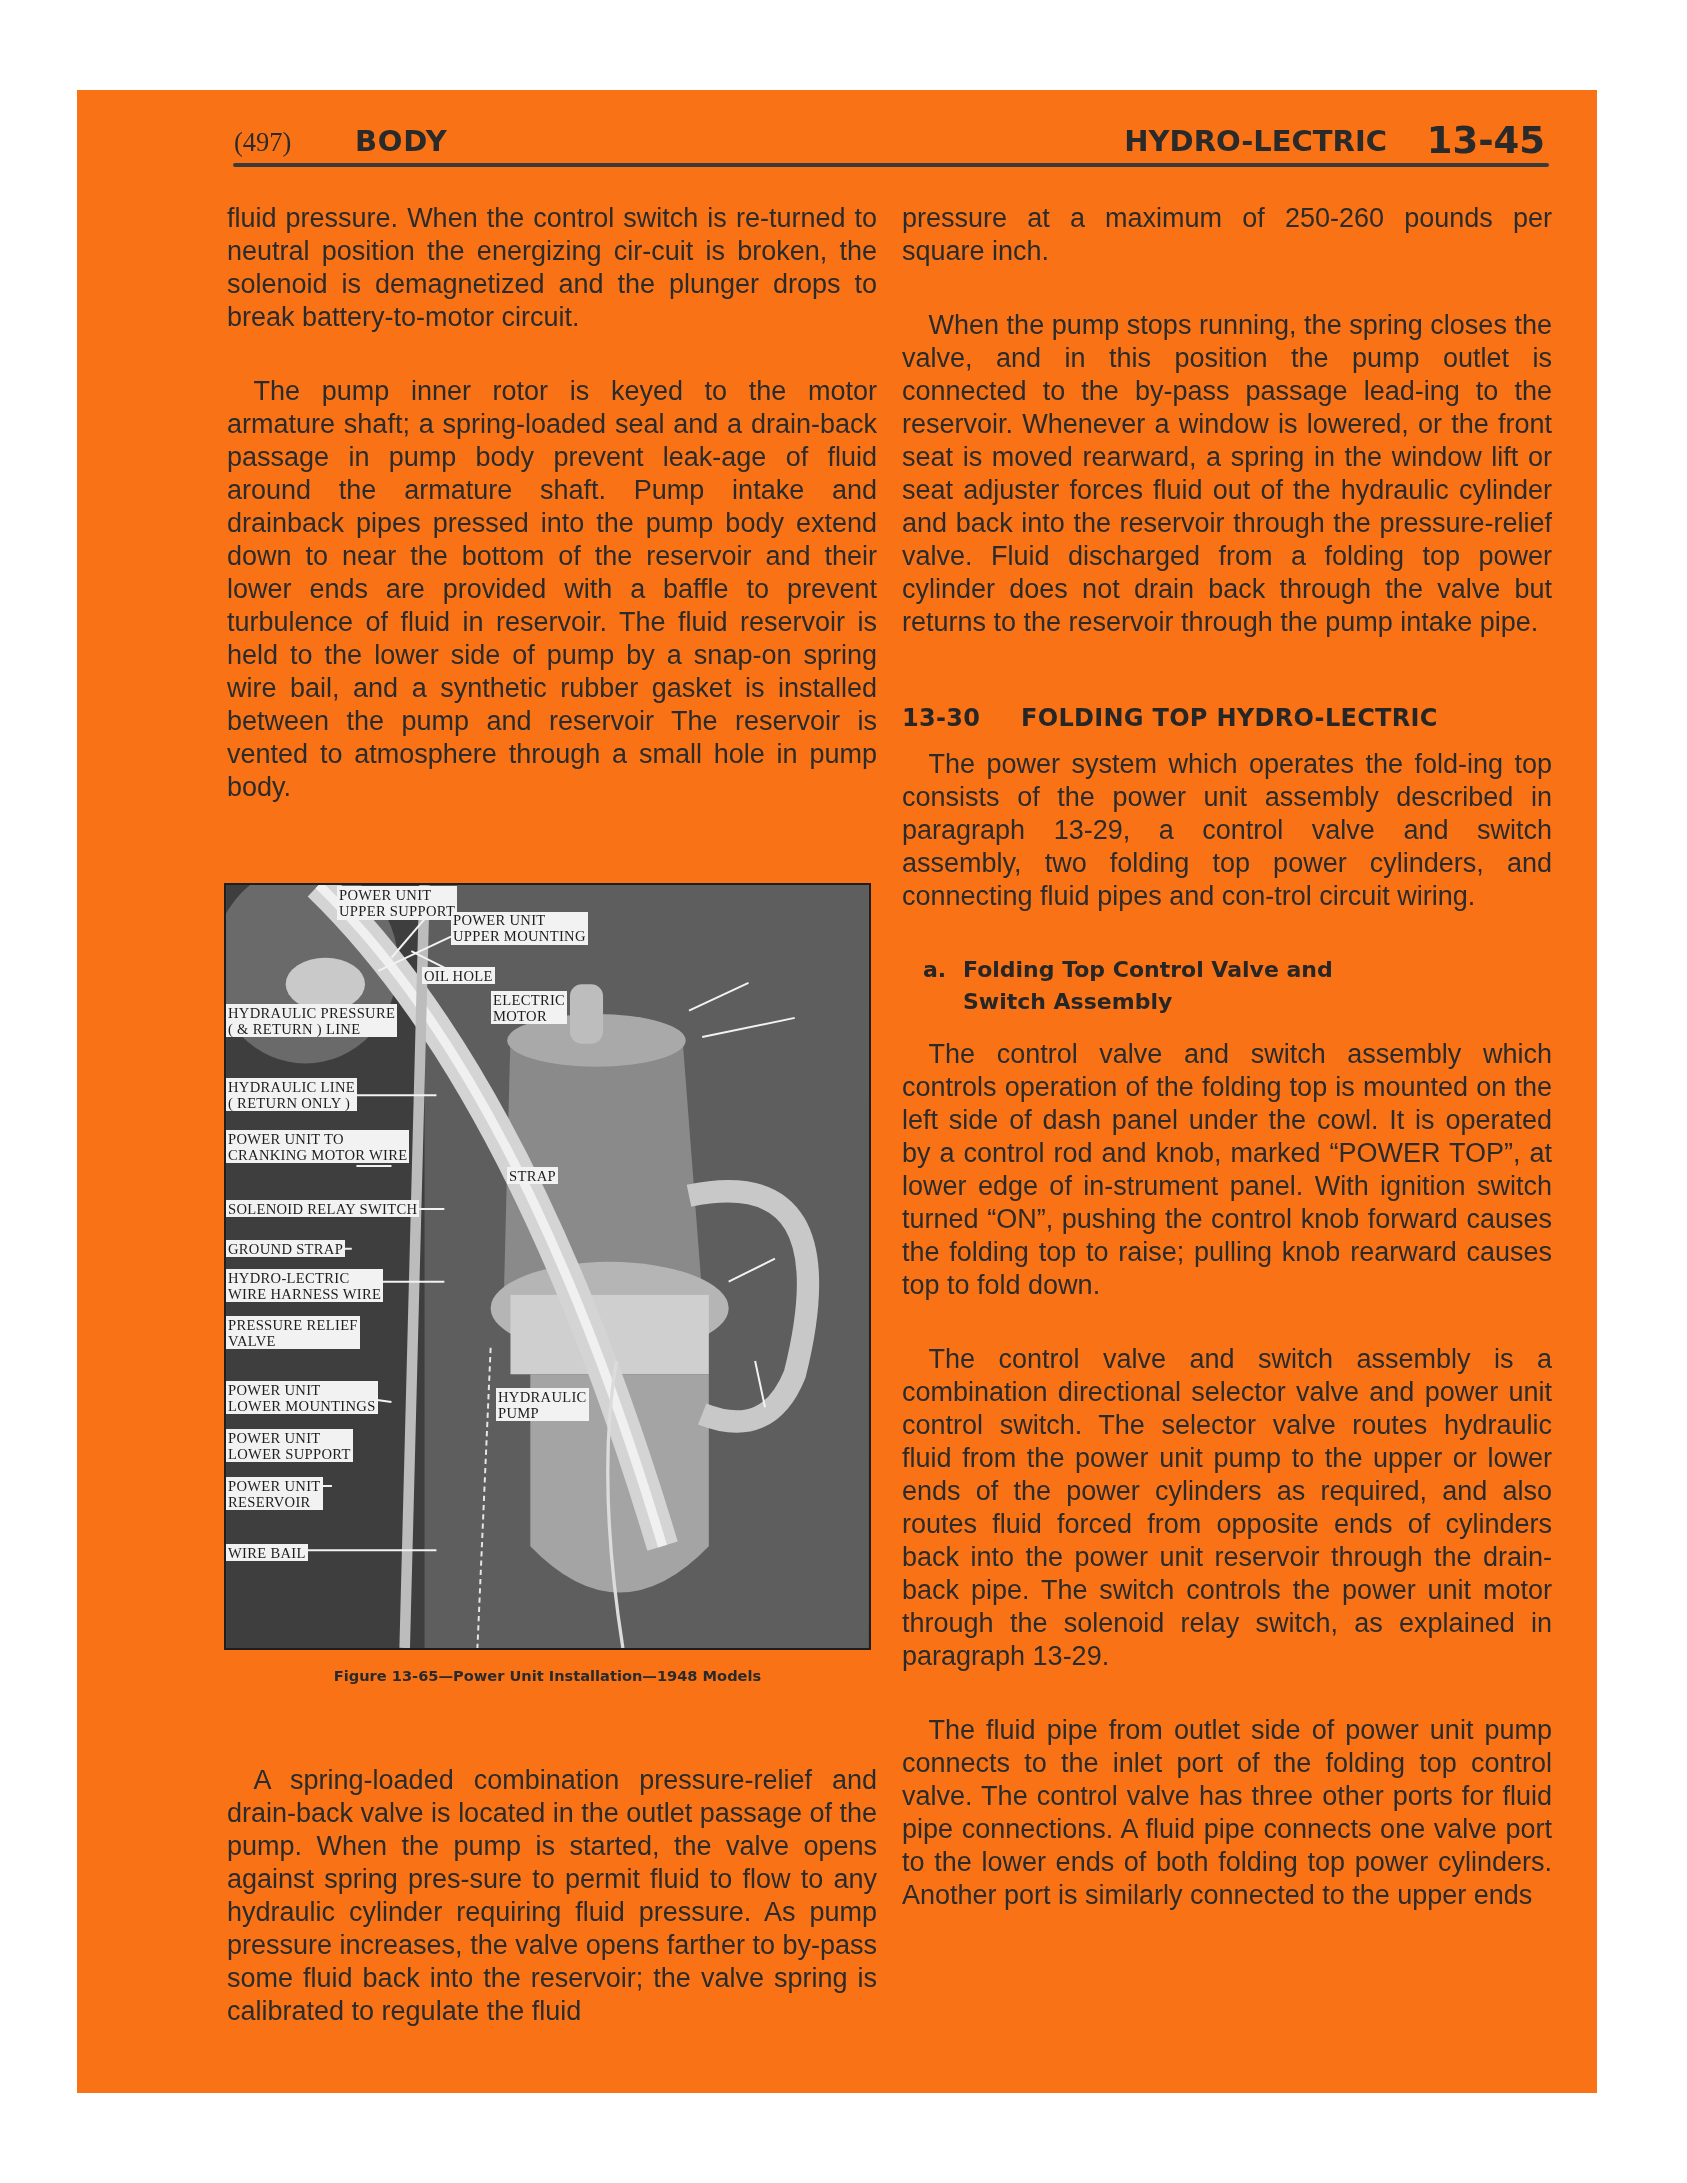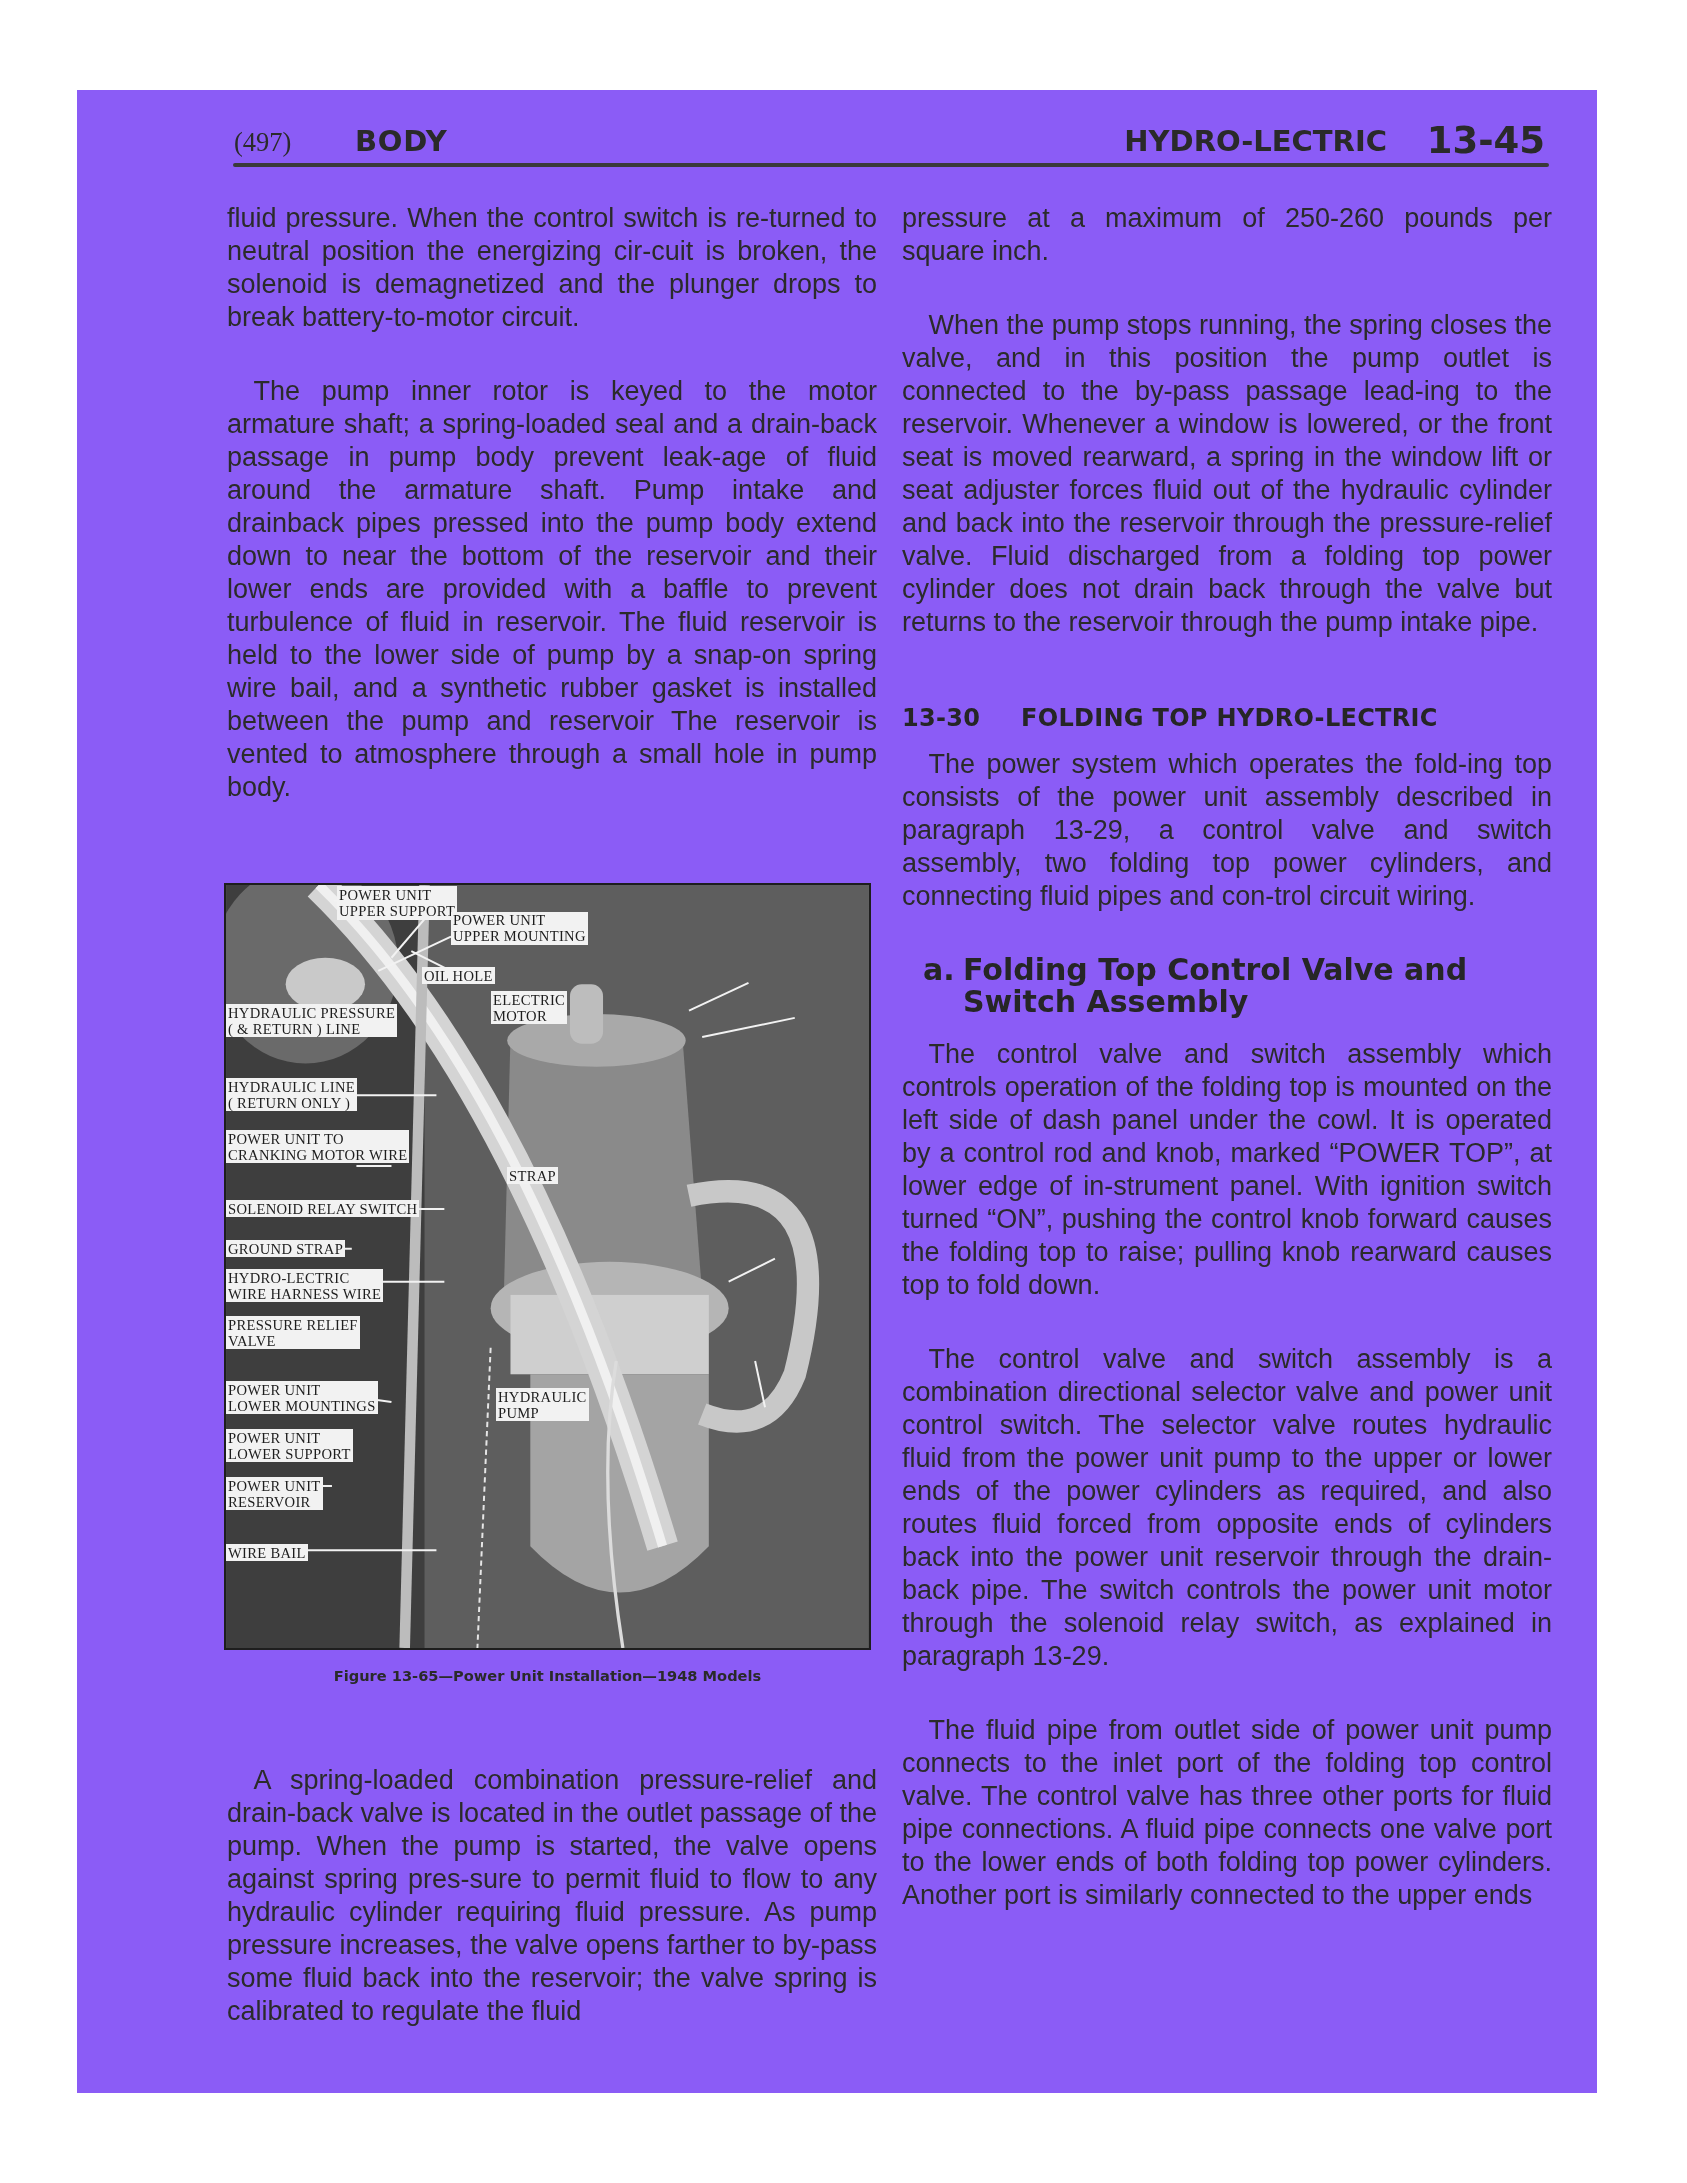--- a/index.html
+++ b/index.html
@@ -1,19 +1,19 @@
 <!DOCTYPE html>
 <html style="font-size:10.6px"><head>
 <meta charset="utf-8">
 <style>
   html, body { margin: 0; padding: 0; background: #ffffff; }
   body { width: 1687px; height: 2183px; position: relative; overflow: hidden; }
   .page {
     position: absolute; left: 77px; top: 90px; width: 1520px; height: 2003px;
-    background: #8b5cf6;
+    background: #f97316;
   }
   .sans { font-family: "DejaVu Sans", "Liberation Sans", sans-serif; color: #2a2a2a; }
 
   
   .hdr-pagenum { position: absolute; left: 157px; top: 37px; font-size: 26.5px; font-family: "Liberation Serif", serif; color:#2b2b2b; }
   .hdr-left { position: absolute; left: 278px; top: 34px; font-size: 29px; font-weight: bold; letter-spacing: 0.7px; }
   .hdr-right { position: absolute; right: 210px; top: 34px; font-size: 29px; font-weight: bold; letter-spacing: 0px; }
   .hdr-secnum { position: absolute; right: 52px; top: 29px; font-size: 37px; font-weight: bold; }
   .hdr-rule { position: absolute; left: 156px; right: 48px; top: 73px; height: 4px; background: #3a3a3a; border-radius: 2px; }
 
@@ -29,21 +29,21 @@
   p.indent { text-indent: 26.5px; margin-top: 41px; }
 
   .sec-heading {
     font-family: "DejaVu Sans", "Liberation Sans", sans-serif; font-weight: bold;
     font-size: 24px; line-height: 37px; color: #262626; letter-spacing: 0.3px;
   }
   .sec-heading .num { display: inline-block; width: 119px; }
   .sec-heading .line2 { padding-left: 119px; display: block; }
   .sub-heading {
     font-family: "DejaVu Sans", "Liberation Sans", sans-serif; font-weight: bold;
-    font-size: 30px; line-height: 32px; color: #262626; padding-left: 21px;
+    font-size: 22px; line-height: 32px; color: #262626; padding-left: 21px;
   }
   .sub-heading .letter { display: inline-block; width: 40px; }
   .sub-heading .line2 { display: block; padding-left: 40px; }
 
   
   .figure {
     position: absolute; left: 147px; top: 793px; width: 643px; height: 763px;
     border: 2px solid #1e1e1e; overflow: hidden;
     background:
       radial-gradient(ellipse 106px 331px at 370px 503px, #b9b9b9 0%, #8e8e8e 60%, transparent 61%),

